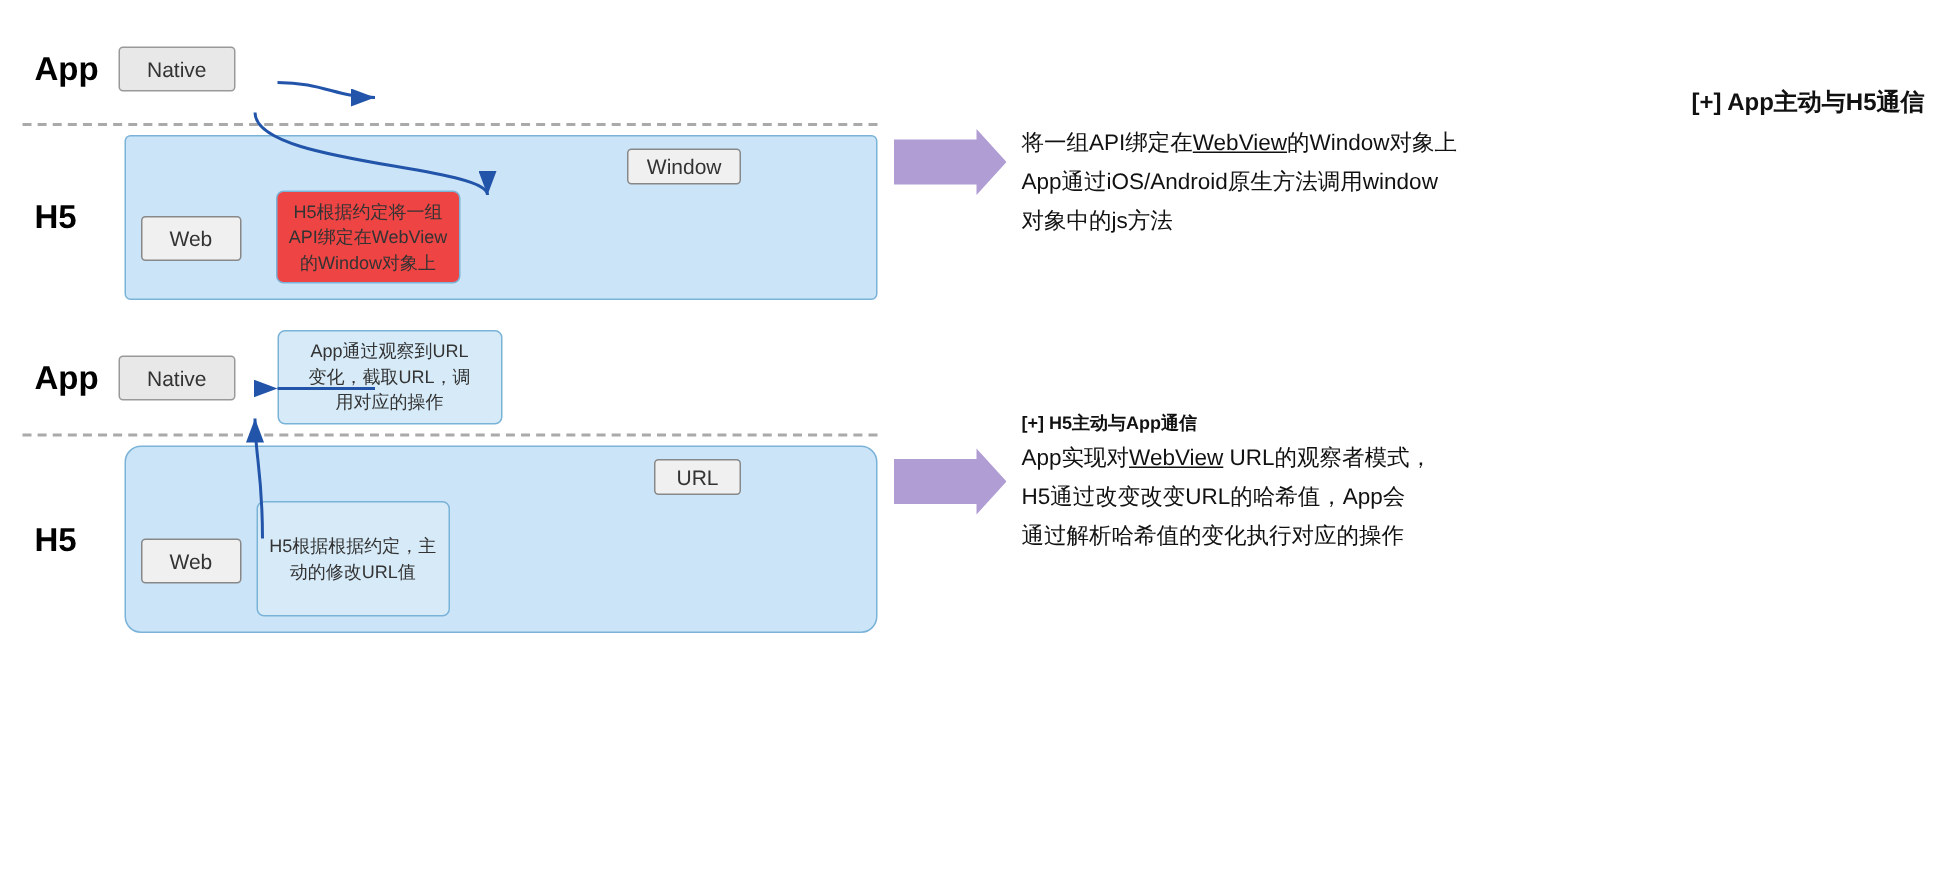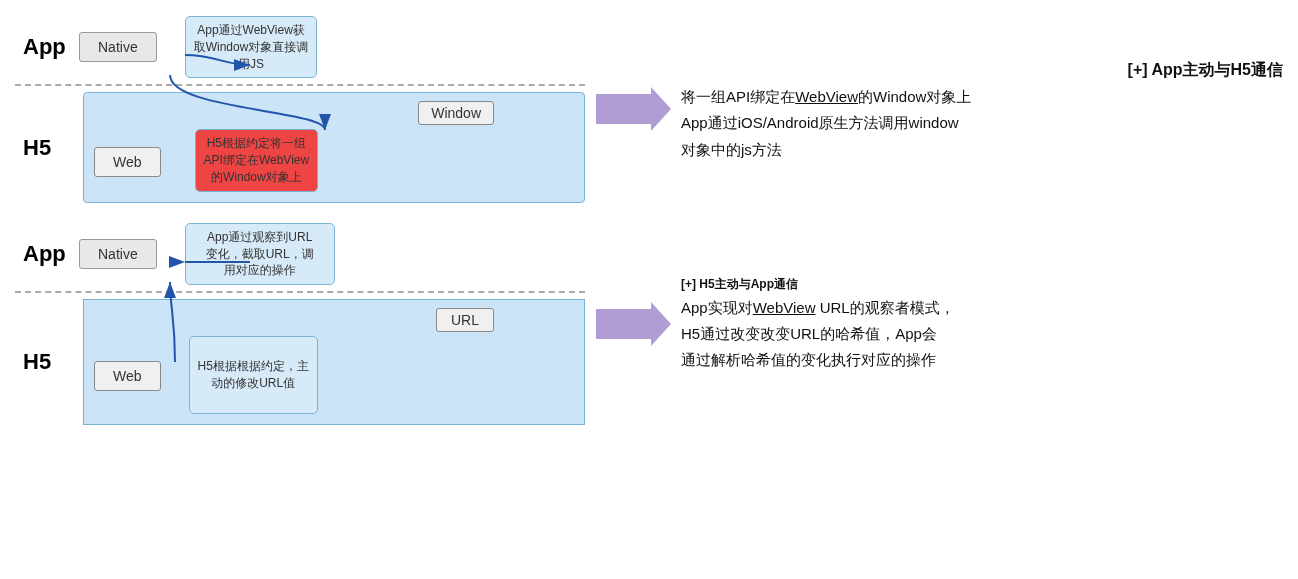--- a/index.html
+++ b/index.html
@@ -17,33 +17,28 @@
 
 <div style="display:flex; align-items:center; padding: 10px 15px 0 15px; gap:8px;">
 
   <div style="width:570px; flex-shrink:0; position:relative;">
 
     <div style="display:flex; align-items:center; padding:6px 0 6px 8px; gap:8px; position:relative; min-height:72px;">
       <span style="font-size:22px;font-weight:bold;width:48px;flex-shrink:0;">App</span>
 
       <div style="background:#e8e8e8;border:1.5px solid #999;border-radius:3px;padding:6px 18px;font-size:14px;color:#333;">Native</div>
 
-      <div style="background:#d6eaf8;border:1.5px solid #7ab3d8;border-radius:5px;padding:5px 8px;font-size:12px;color:#333;text-align:center;line-height:1.4;margin-left:20px;">
-        <span style="white-space:pre-line;">App通过WebView获
-取Window对象直接调
-用JS</span>
-      </div>
     </div>
 
     <div style="border-top:2px dashed #aaa;margin:0 0 0 0;width:100%;"></div>
 
     <div style="position:relative; padding:6px 0 6px 8px; min-height:110px;">
       <span style="font-size:22px;font-weight:bold;position:absolute;left:8px;top:50%;transform:translateY(-50%);">H5</span>
 
-      <div style="background:#cce4f7;border:1.5px solid #7ab3d8;border-radius:4px;margin-left:60px;padding:8px 10px 10px 10px;position:relative;display:flex;align-items:center;gap:24px;">
+      <div style="background:#cce4f7;border:1.5px solid #7ab3d8;border-radius:4px;margin-left:60px;padding:8px 10px 10px 10px;position:relative;display:flex;align-items:center;gap:13px;">
 
         <div style="position:absolute;top:8px;right:90px;background:#f0f0f0;border:1.5px solid #888;border-radius:3px;padding:3px 12px;font-size:14px;color:#333;">Window</div>
 
         <div style="background:#f0f0f0;border:1.5px solid #888;border-radius:3px;padding:6px 18px;font-size:14px;color:#333;margin-top:30px;">Web</div>
 
         <div style="background:#ef4444;border:1.5px solid #7ab3d8;border-radius:5px;padding:5px 8px;font-size:12px;color:#333;text-align:center;line-height:1.4;margin-left:10px;margin-top:28px;">
           <span style="white-space:pre-line;">H5根据约定将一组
 API绑定在WebView
 的Window对象上</span>
         </div>
@@ -95,21 +90,21 @@
 变化，截取URL，调
 用对应的操作</span>
       </div>
     </div>
 
     <div style="border-top:2px dashed #aaa;margin:0 0 0 0;width:100%;"></div>
 
     <div style="position:relative; padding:6px 0 6px 8px; min-height:110px;">
       <span style="font-size:22px;font-weight:bold;position:absolute;left:8px;top:50%;transform:translateY(-50%);">H5</span>
 
-      <div style="background:#cce4f7;border:1.5px solid #7ab3d8;border-radius:0;margin-left:60px;padding:8px 10px 10px 10px;position:relative;display:flex;align-items:center;gap:18px;">
+      <div style="background:#cce4f7;border:1.5px solid #7ab3d8;border-radius:11px;margin-left:60px;padding:8px 10px 10px 10px;position:relative;display:flex;align-items:center;gap:0;">
 
         <div style="position:absolute;top:8px;right:90px;background:#f0f0f0;border:1.5px solid #888;border-radius:3px;padding:3px 14px;font-size:14px;color:#333;">URL</div>
 
         <div style="background:#f0f0f0;border:1.5px solid #888;border-radius:3px;padding:6px 18px;font-size:14px;color:#333;margin-top:30px;">Web</div>
 
         <div style="background:#d6eaf8;border:1.5px solid #7ab3d8;border-radius:5px;padding:21px 8px;font-size:12px;color:#333;text-align:center;line-height:1.4;margin-left:10px;margin-top:28px;">
           <span style="white-space:pre-line;">H5根据根据约定，主
 动的修改URL值</span>
         </div>
       </div>

